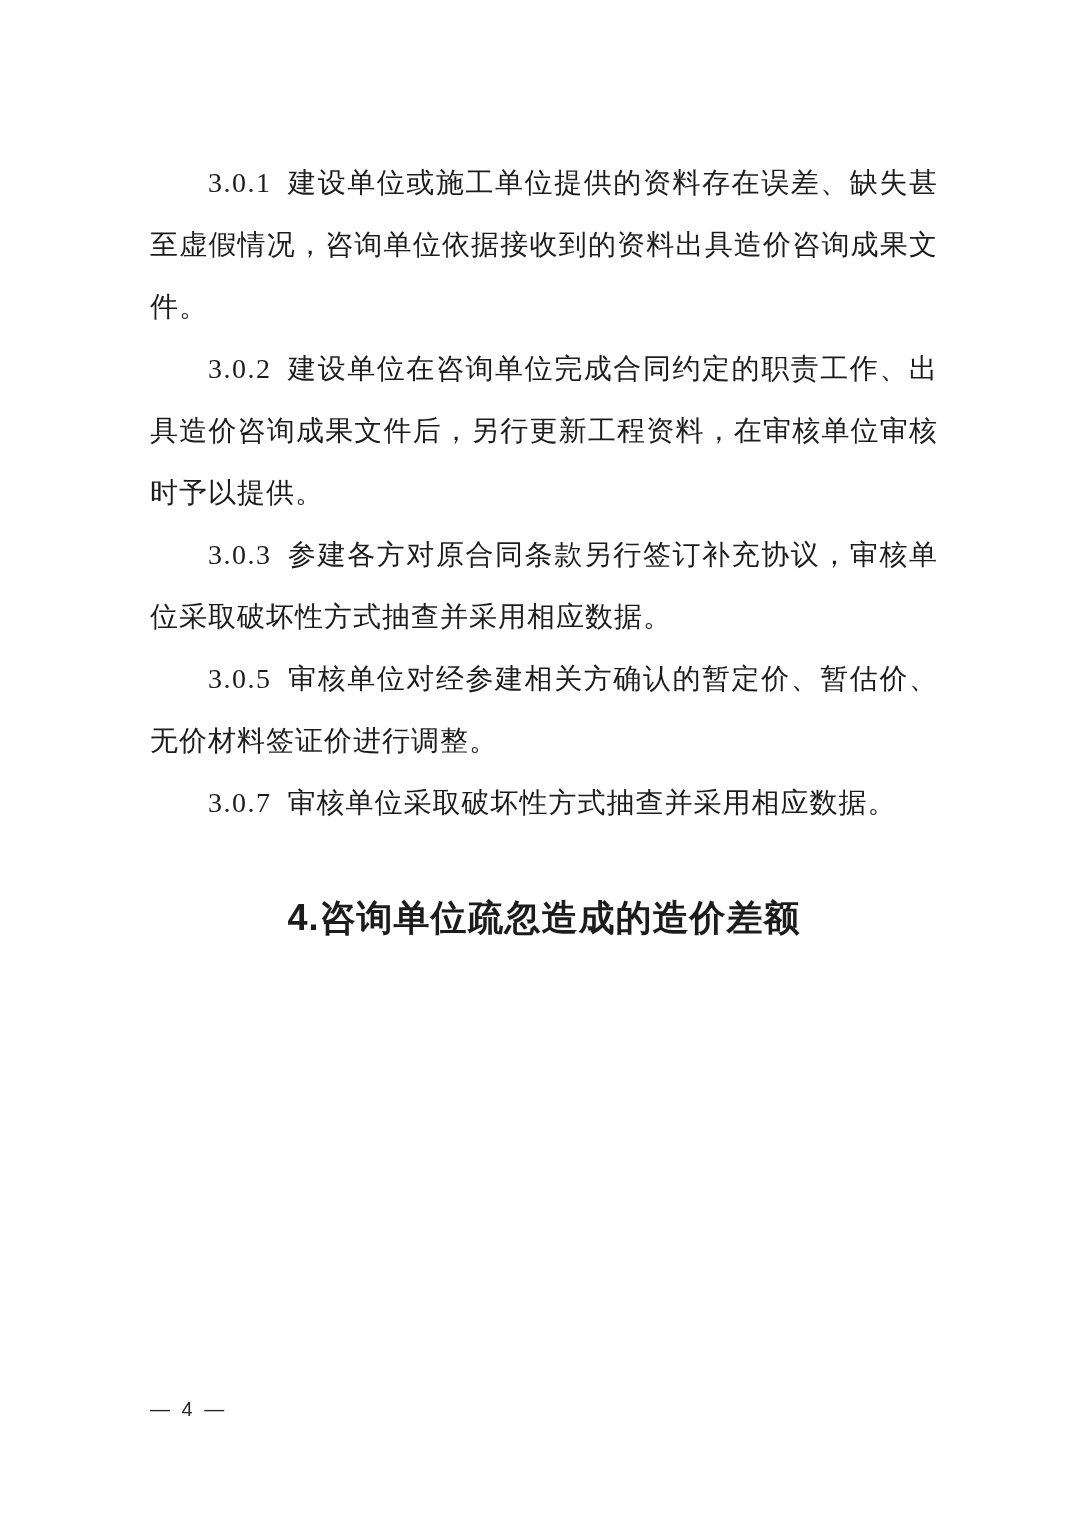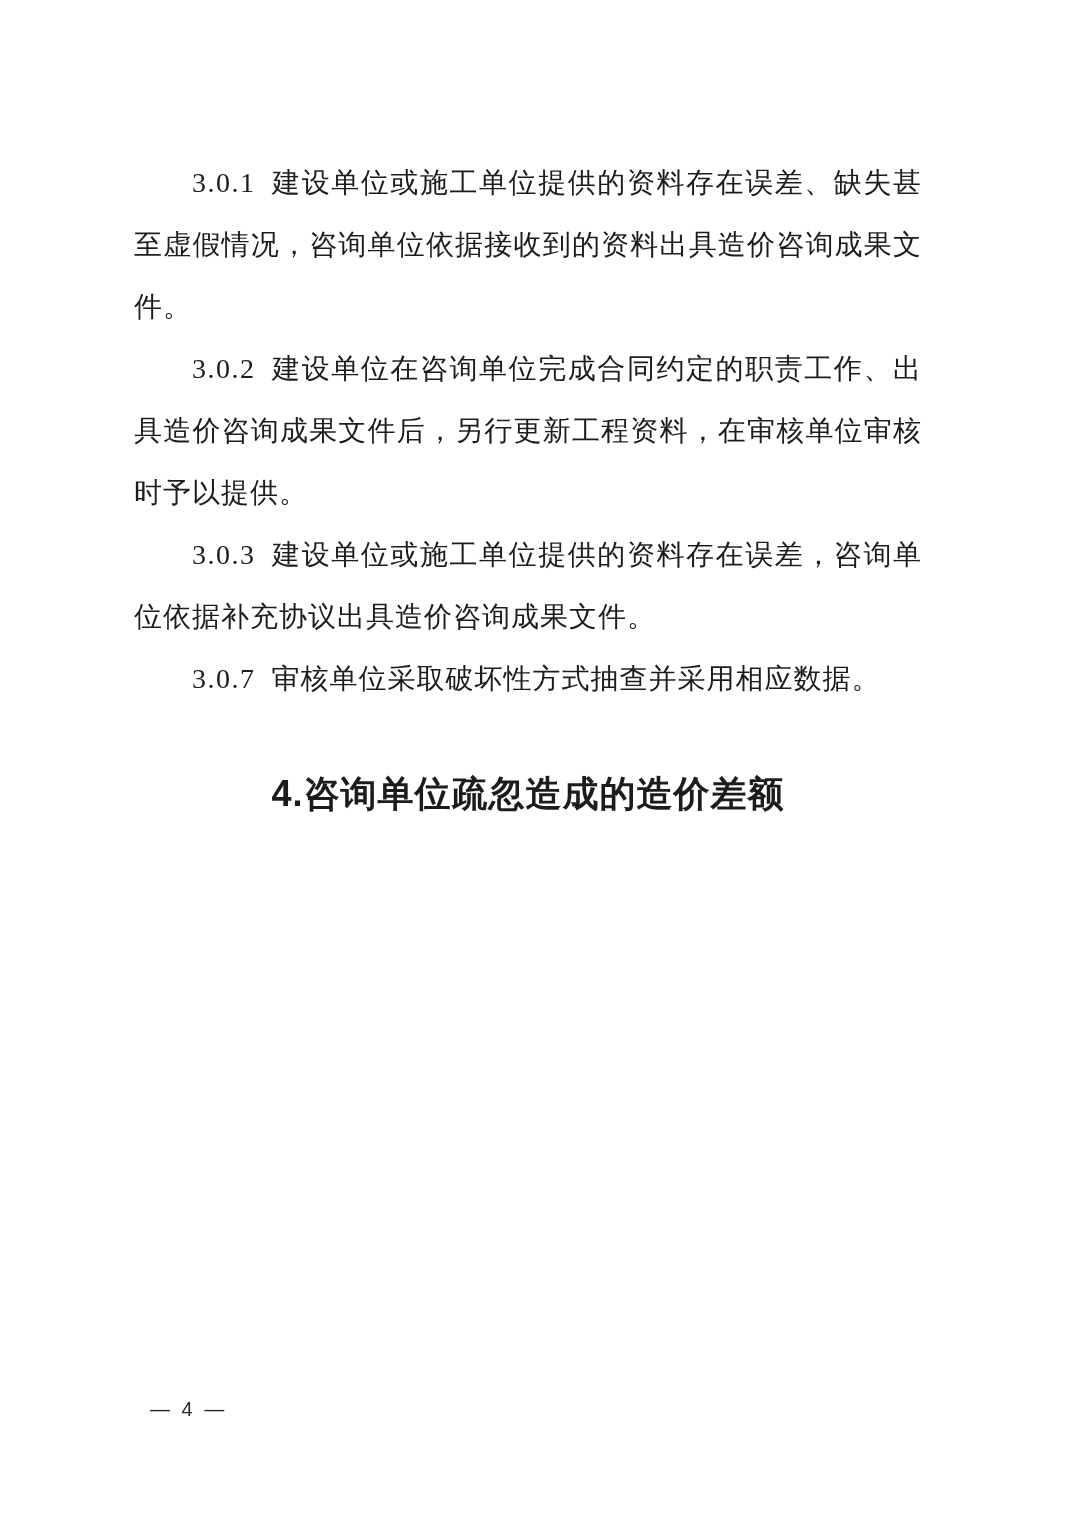--- a/index.html
+++ b/index.html
@@ -16,21 +16,21 @@
     width: 1080px;
     height: 1527px;
     margin: 0 auto;
     background: var(--bg);
     color: var(--fg);
     font-family: "Liberation Serif", serif;
     overflow: hidden;
   }
   .content {
     position: absolute;
-    left: 134px;
+    left: 150px;
     top: 152px;
     width: 788px;
   }
   .para {
     margin: 0;
     font-size: 28px;
     line-height: 62px;
     letter-spacing: 1px;
     text-align: justify;
     text-indent: 58px;
@@ -63,23 +63,24 @@
 </head>
 <body>
 
 <div class="page">
   <div class="content">
 
     <p class="para"><span class="clause-num">3.0.1</span><span>建设单位或施工单位提供的资料存在误差、缺失甚至虚假情况，咨询单位依据接收到的资料出具造价咨询成果文件。</span></p>
 
     <p class="para"><span class="clause-num">3.0.2</span><span>建设单位在咨询单位完成合同约定的职责工作、出具造价咨询成果文件后，另行更新工程资料，在审核单位审核时予以提供。</span></p>
 
-    <p class="para"><span class="clause-num">3.0.3</span><span>建设单位或施工单位提供的资料存在误差，咨询单位依据补充协议出具造价咨询成果文件。</span></p>
+    <p class="para"><span class="clause-num">3.0.3</span><span>参建各方对原合同条款另行签订补充协议，审核单位采取破坏性方式抽查并采用相应数据。</span></p>
 
 
+    <p class="para"><span class="clause-num">3.0.5</span><span>审核单位对经参建相关方确认的暂定价、暂估价、无价材料签证价进行调整。</span></p>
 
 
     <p class="para"><span class="clause-num">3.0.7</span><span>审核单位采取破坏性方式抽查并采用相应数据。</span></p>
 
     <h2 class="section-heading">4.咨询单位疏忽造成的造价差额</h2>
 
 
 
   </div>
 

